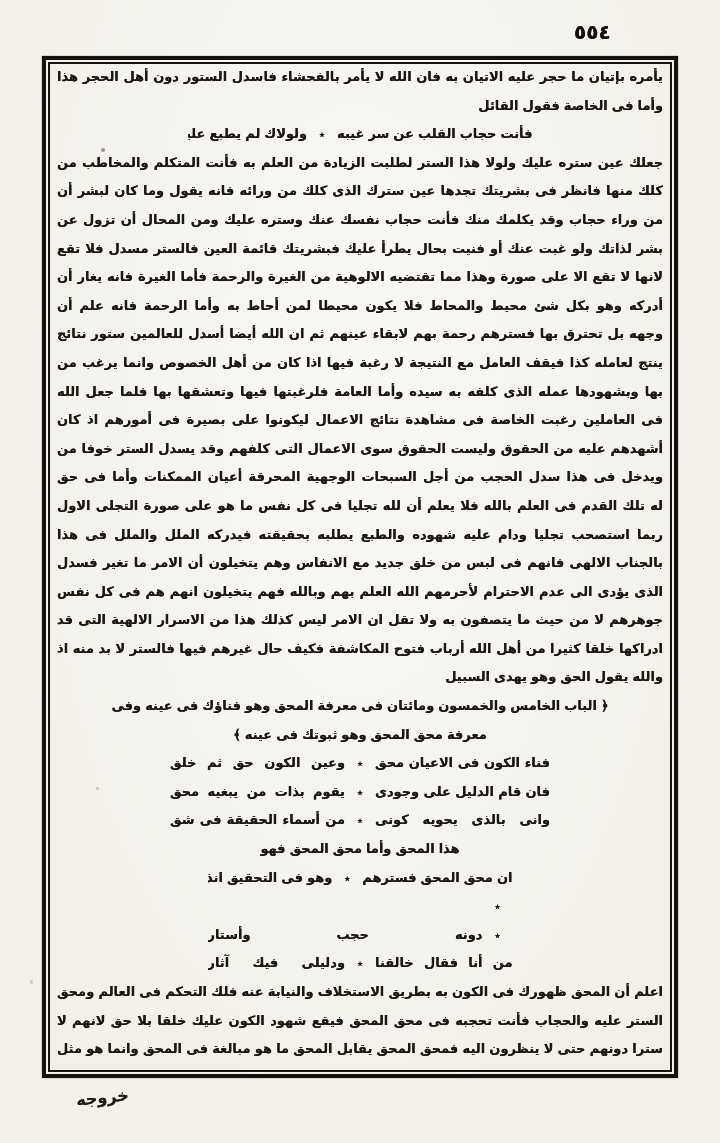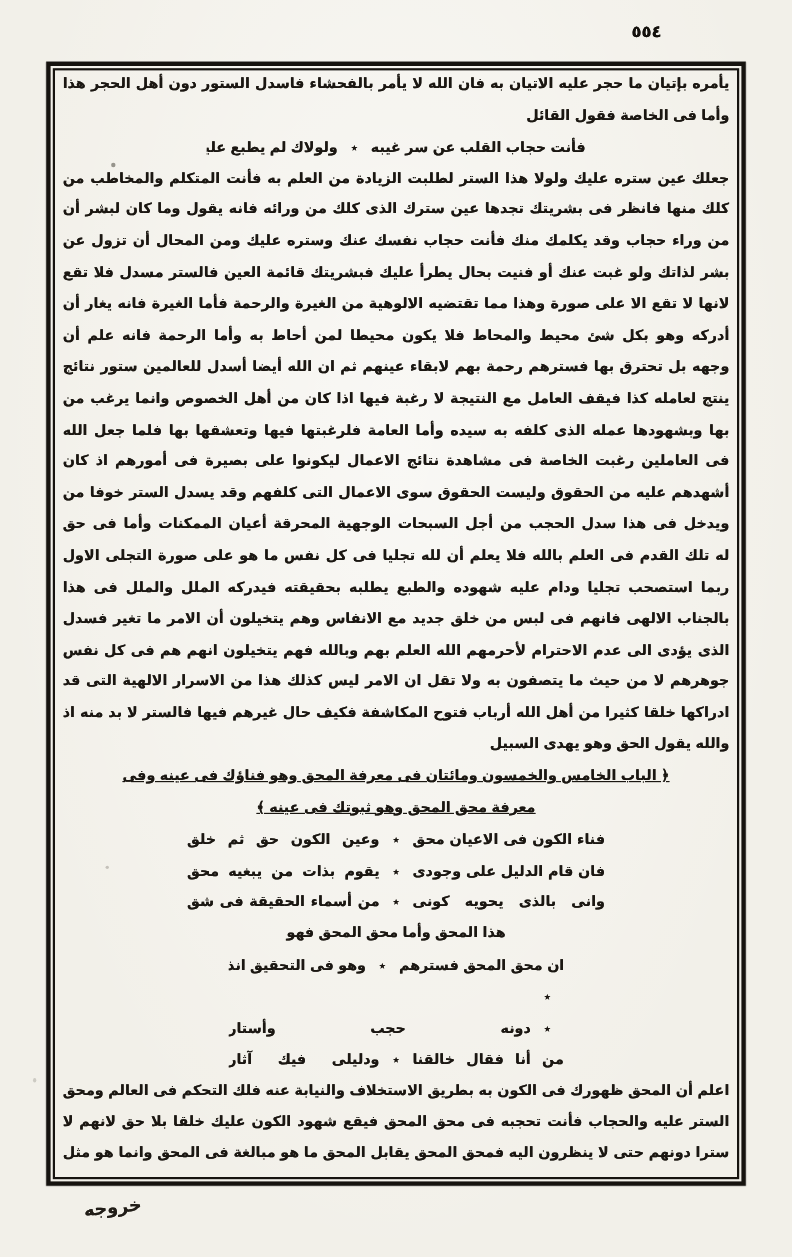--- a/index.html
+++ b/index.html
@@ -10,21 +10,21 @@
   }
   .page{
     position:relative;width:720px;height:1143px;
     background:
       radial-gradient(ellipse at 50% 35%, rgba(255,255,255,.55), rgba(255,255,255,0) 72%),
       #f2f0e9;
     color:#1b1814;
   }
   .pagenum{
     position:absolute;top:20px;left:574px;
-    font-size:15px;font-weight:700;letter-spacing:1px;
+    font-size:20px;font-weight:700;letter-spacing:1px;
     color:#14110d;text-shadow:0 0 .6px #14110d;
   }
   .frame{
     position:absolute;left:42px;top:56px;width:628px;height:1014px;
     border:4px solid #16130f;
     box-shadow:0 0 1px rgba(0,0,0,.6);
   }
   .frame-inner{
     position:absolute;inset:2px;
     border:2px solid #16130f;
@@ -36,21 +36,21 @@
     word-spacing:-0.5px;
     color:#1b1712;
     text-shadow:0 0 .5px rgba(27,23,18,.85);
   }
   .line{
     text-align:justify;text-align-last:justify;
     max-height:28.6px;overflow:hidden;
   }
   .endshort .line:last-child{text-align-last:right;}
   .rightline{text-align:center;max-height:28.6px;overflow:hidden;}
-  .center{text-align:right;text-align-last:center;max-height:28.6px;overflow:hidden;text-decoration:underline;}
+  .center{text-align:right;text-align-last:center;max-height:28.6px;overflow:hidden;}
   .vblock{margin:0 auto;}
   .vb-intro{width:345px;}
   .vb-one{width:380px;}
   .vb-two{width:305px;}
   .vrow{display:flex;align-items:baseline;max-height:28.6px;overflow:hidden;}
   .hemi{flex:1;text-align:justify;text-align-last:justify;white-space:nowrap;}
   .hemi-r{text-align-last:justify;}
   .hemi-l{text-align-last:justify;}
   .vsep{flex:0 0 30px;text-align:center;font-size:12px;}
   .catchword{

